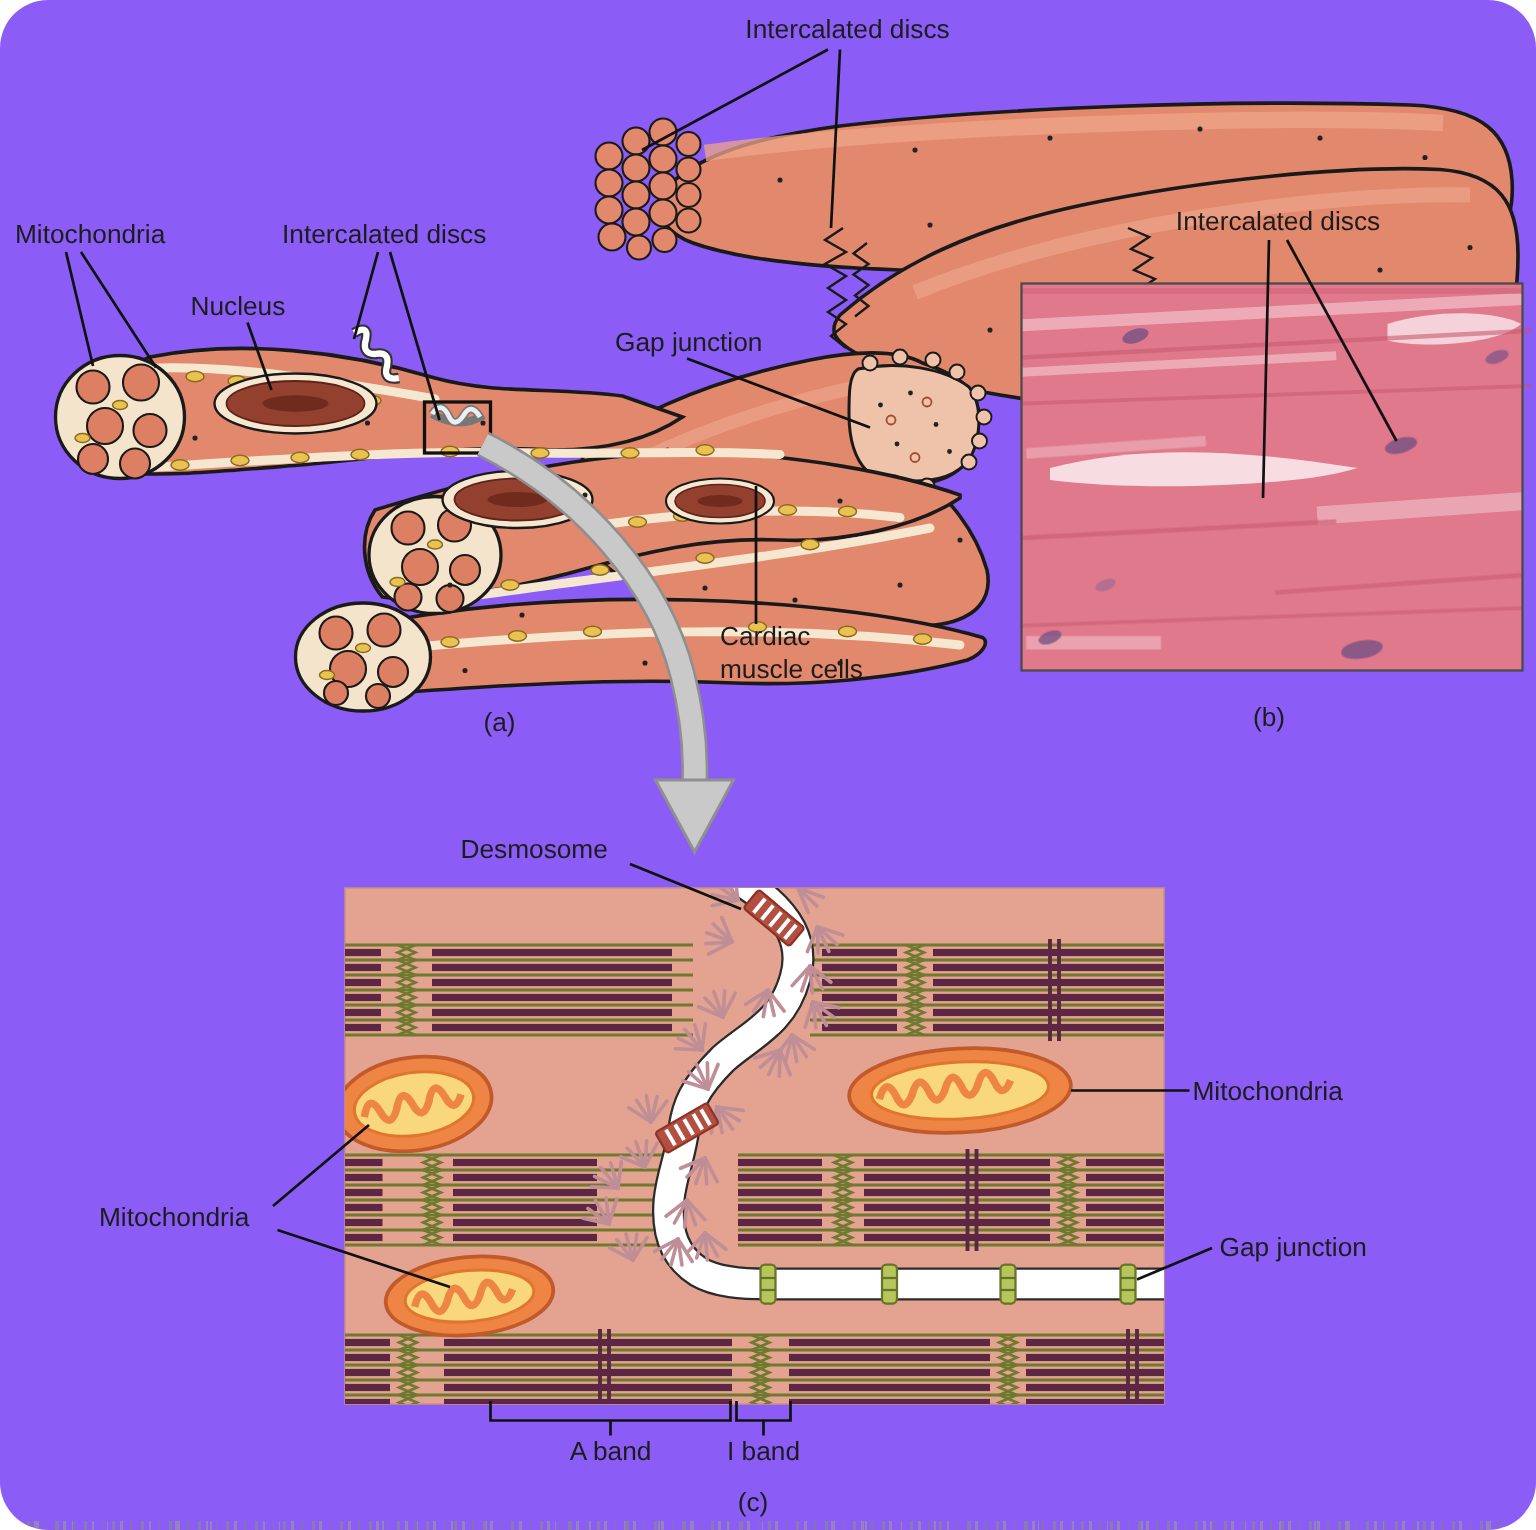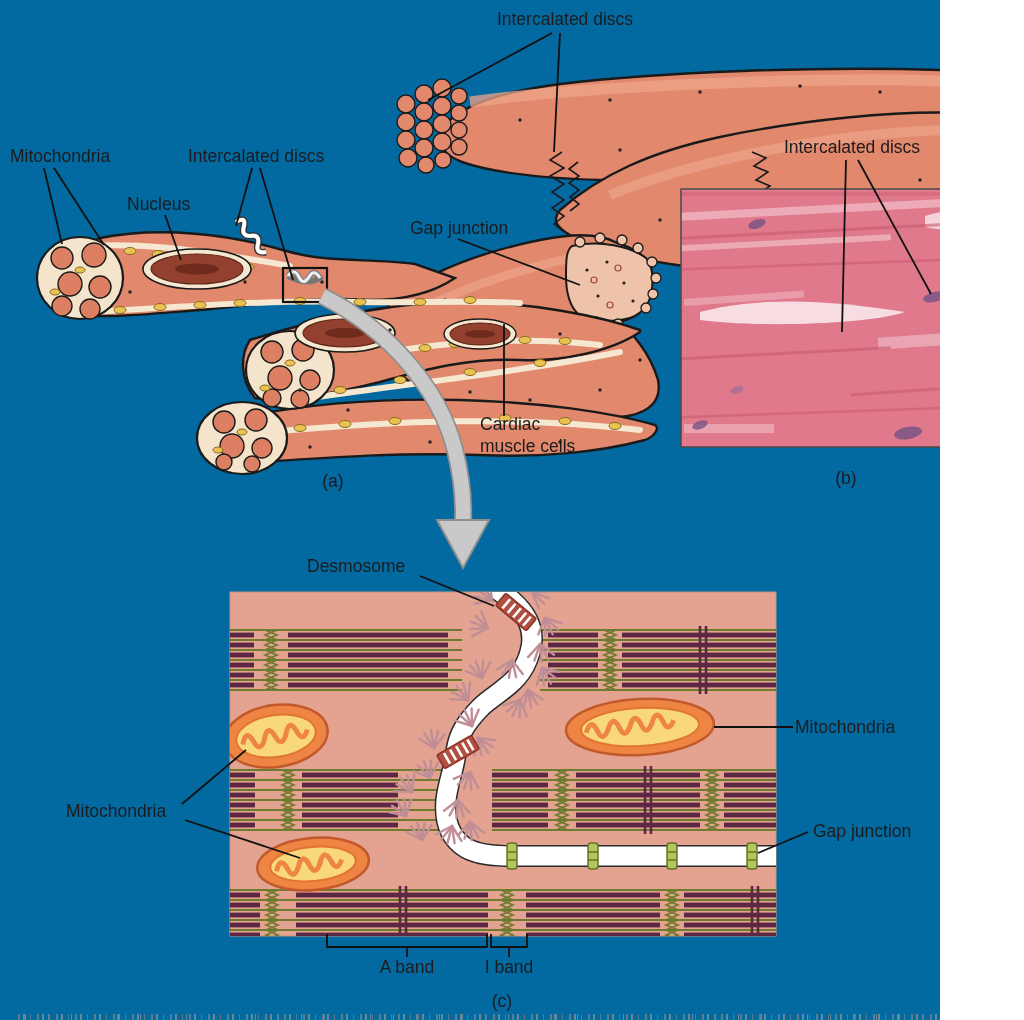--- a/index.html
+++ b/index.html
@@ -1,17 +1,17 @@
 <!DOCTYPE html>
 <html><head>
 <meta charset="utf-8">
 <style>
   html,body{margin:0;padding:0;background:#fff;}
-  .page{position:relative;width:940px;height:1020px;background:#0369a1;overflow:hidden;
-        font-family:"Liberation Sans",sans-serif;}
+  .page{position:relative;width:1024px;height:1020px;background:#8b5cf6;overflow:hidden;
+        font-family:"Liberation Sans",sans-serif;border-radius:32px;}
   svg{position:absolute;left:0;top:0;}
   .lbl{font-family:"Liberation Sans",sans-serif;font-size:17.5px;fill:#1c1c1c;}
   .cap{font-family:"Liberation Sans",sans-serif;font-size:17.5px;fill:#1c1c1c;}
   .ptr{stroke:#111;stroke-width:1.8;fill:none;}
   .cellOutline{fill:#e1886d;stroke:#1a1a1a;stroke-width:2.4;}
   .faceCream{fill:#f3e4cb;stroke:#1a1a1a;stroke-width:2.2;}
   .bundle{fill:#dd7f62;stroke:#1a1a1a;stroke-width:1.4;}
   .seam{stroke:#f6e8d0;stroke-width:6;fill:none;stroke-linecap:round;}
   .movalY{fill:#e9c251;stroke:#8a6a1f;stroke-width:1;}
   .dotB{fill:#222;}

